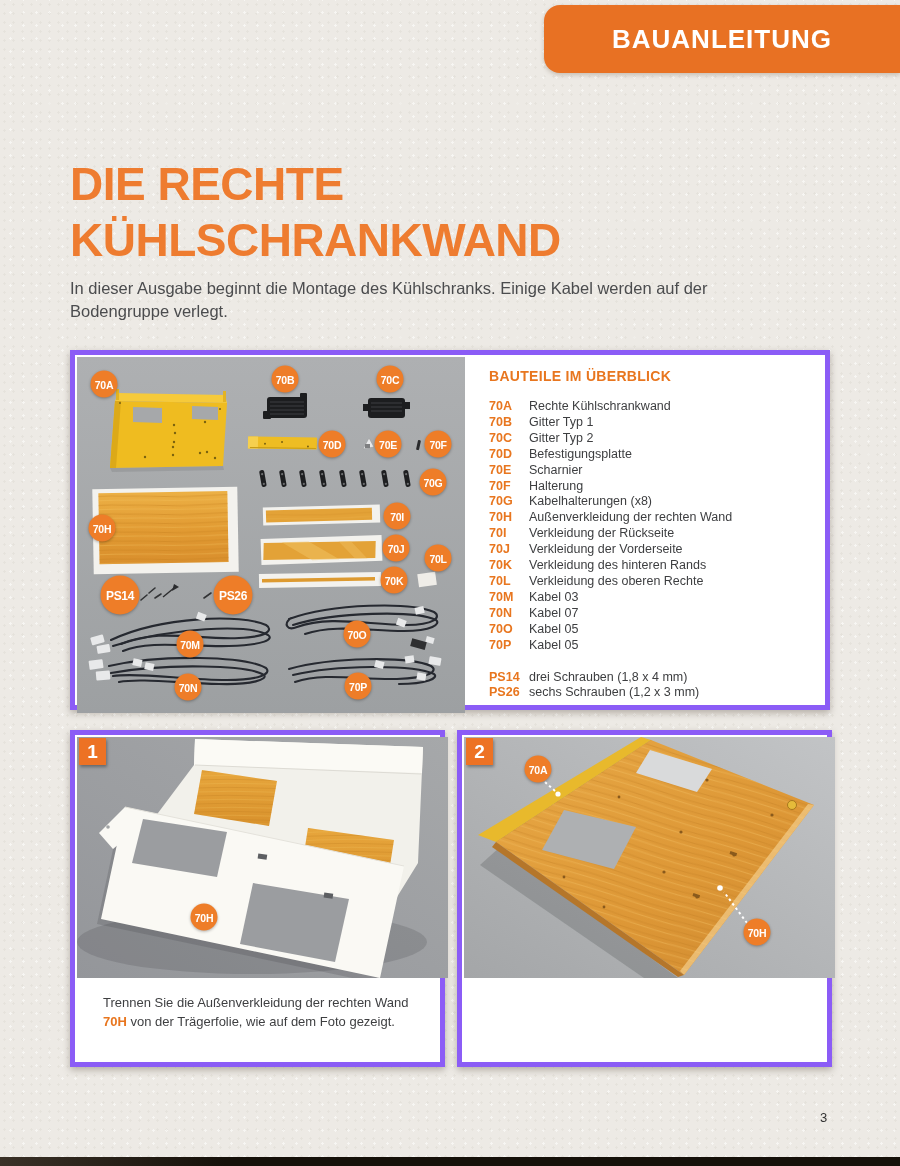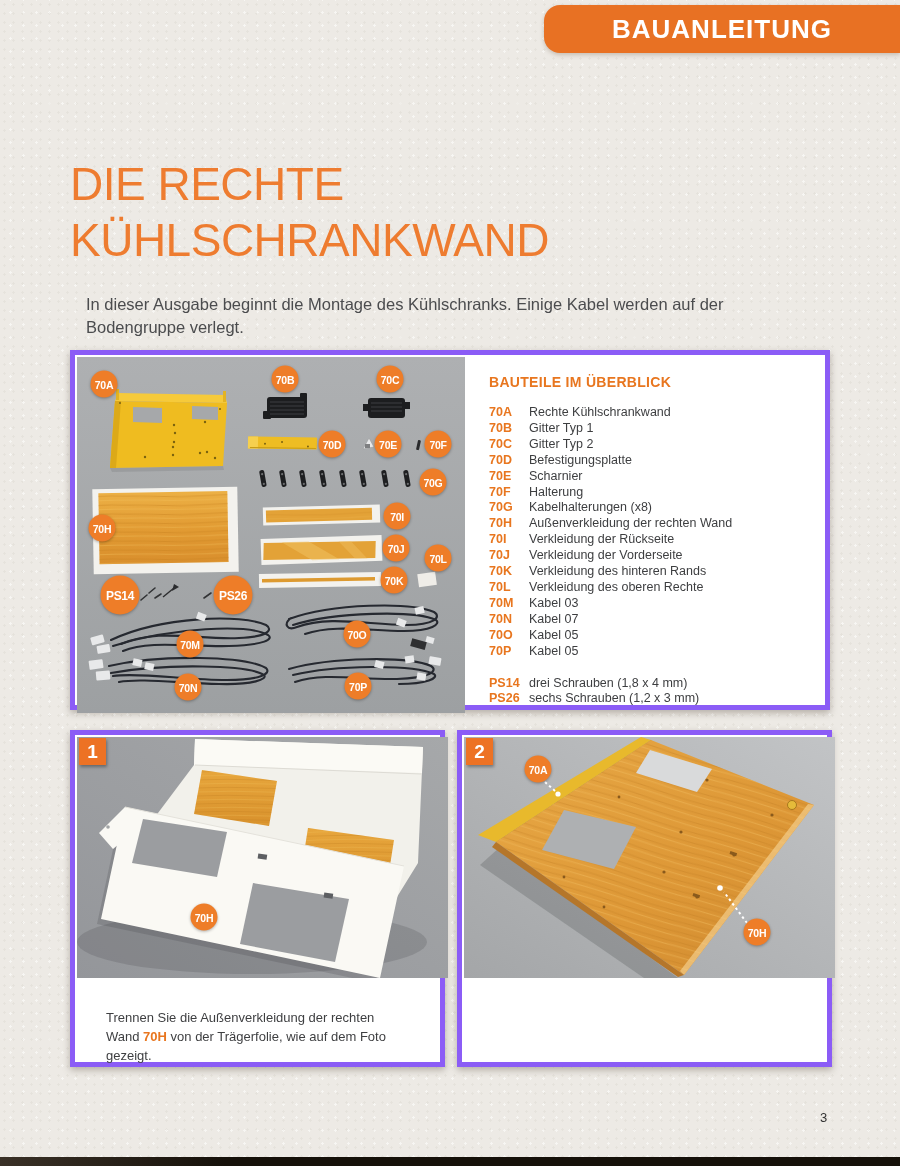--- a/index.html
+++ b/index.html
@@ -8,60 +8,60 @@
     width:900px; height:1166px; position:relative; overflow:hidden;
     font-family:"Liberation Sans", sans-serif;
     background-color:#edeae5;
     background-image:
       radial-gradient(rgba(150,138,118,.08) 1px, rgba(0,0,0,0) 1.3px),
       radial-gradient(rgba(255,255,255,.55) 1px, rgba(0,0,0,0) 1.4px);
     background-size: 9px 9px, 13px 13px;
     background-position: 0 0, 4px 6px;
   }
   .banner {
-    position:absolute; top:5px; right:0; width:356px; height:48px;
+    position:absolute; top:5px; right:0; width:356px; height:68px;
     background:#e87123; border-radius:16px 0 0 16px;
     display:flex; align-items:center; justify-content:center;
     color:#fff; font-weight:bold; font-size:26px; letter-spacing:1px;
     box-shadow:0 2px 4px rgba(90,60,30,.25);
   }
   .title {
     position:absolute; left:70px; top:156px; margin:0; width:720px;
-    color:#ee7c30; font-size:46px; font-weight:normal; line-height:1.22; letter-spacing:-.5px;
+    color:#ee7c30; font-size:46px; font-weight:bold; line-height:1.22; letter-spacing:-.5px;
   }
   .intro {
-    position:absolute; left:70px; top:277px; margin:16px; width:705px;
+    position:absolute; left:70px; top:277px; margin:0; width:705px;
     color:#4b4c4e; font-size:16.5px; line-height:1.42;
   }
   .panel {
     position:absolute; background:#fff;
     border:5px solid #8b5cf6;
     box-shadow:0 3px 7px rgba(95,85,70,.4);
   }
   .overview-panel { left:70px; top:350px; width:760px; height:360px; }
   .photo { position:absolute; left:2px; top:2px; overflow:hidden; }
   .overview-photo { width:388px; height:356px; }
   .photo svg { display:block; }
-  .parts-list { position:absolute; left:390px; top:0; width:368px; height:100%; padding:19px 8px 0 24px; }
+  .parts-list { position:absolute; left:390px; top:0; width:368px; height:100%; padding:13px 8px 0 24px; }
   .parts-list h2 { margin:0 0 15px 0; font-size:14px; letter-spacing:.3px; color:#e8761f; font-weight:bold; }
   .part-row { display:flex; font-size:12.5px; line-height:15.9px; color:#3d3e40; }
   .part-row .code { width:40px; font-weight:bold; color:#e8761f; flex:0 0 auto; }
   .screw-rows { margin-top:16px; }
   .step-panel { top:730px; width:375px; height:337px; }
   .step1 { left:70px; } .step2 { left:457px; }
   .step-photo { width:371px; height:241px; }
   .step-num {
     position:absolute; left:4px; top:3px; width:27px; height:27px; z-index:3;
     background:#ed7224; color:#fff; font-size:19px; font-weight:bold;
     display:flex; align-items:center; justify-content:center;
     box-shadow:1px 2px 3px rgba(0,0,0,.35);
   }
   .caption {
-    position:absolute; left:0; top:243px; right:0; bottom:0; margin:15px;
-    padding:15px 16px 0 16px; font-size:13px; line-height:1.48; color:#3e3f41;
+    position:absolute; left:0; top:243px; right:0; bottom:0; margin:0;
+    padding:15px 16px 0 28px; font-size:13px; line-height:1.48; color:#3e3f41;
   }
   .caption .em { color:#e8761f; font-weight:bold; }
   .badge {
     position:absolute; width:27px; height:27px; border-radius:50%;
     background:#ee7d28; color:#fff; font-weight:bold; font-size:10.5px; letter-spacing:-.3px;
     display:flex; align-items:center; justify-content:center;
     transform:translate(-50%,-50%); z-index:2;
     box-shadow:0 1px 3px rgba(0,0,0,.3);
   }
   .badge.lg { width:39px; height:39px; font-size:12px; }

